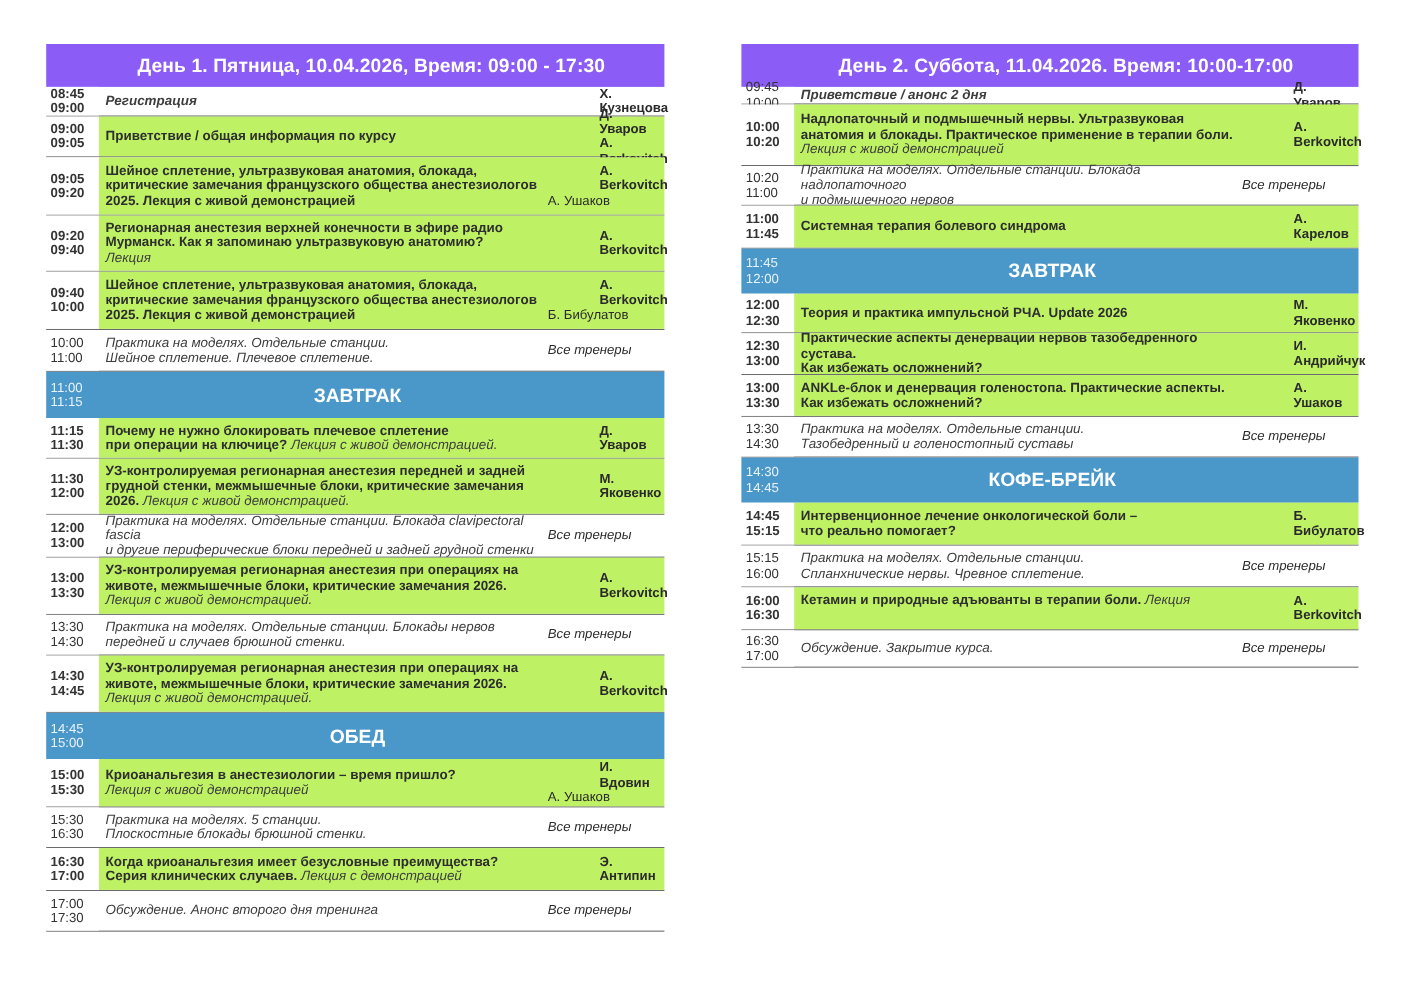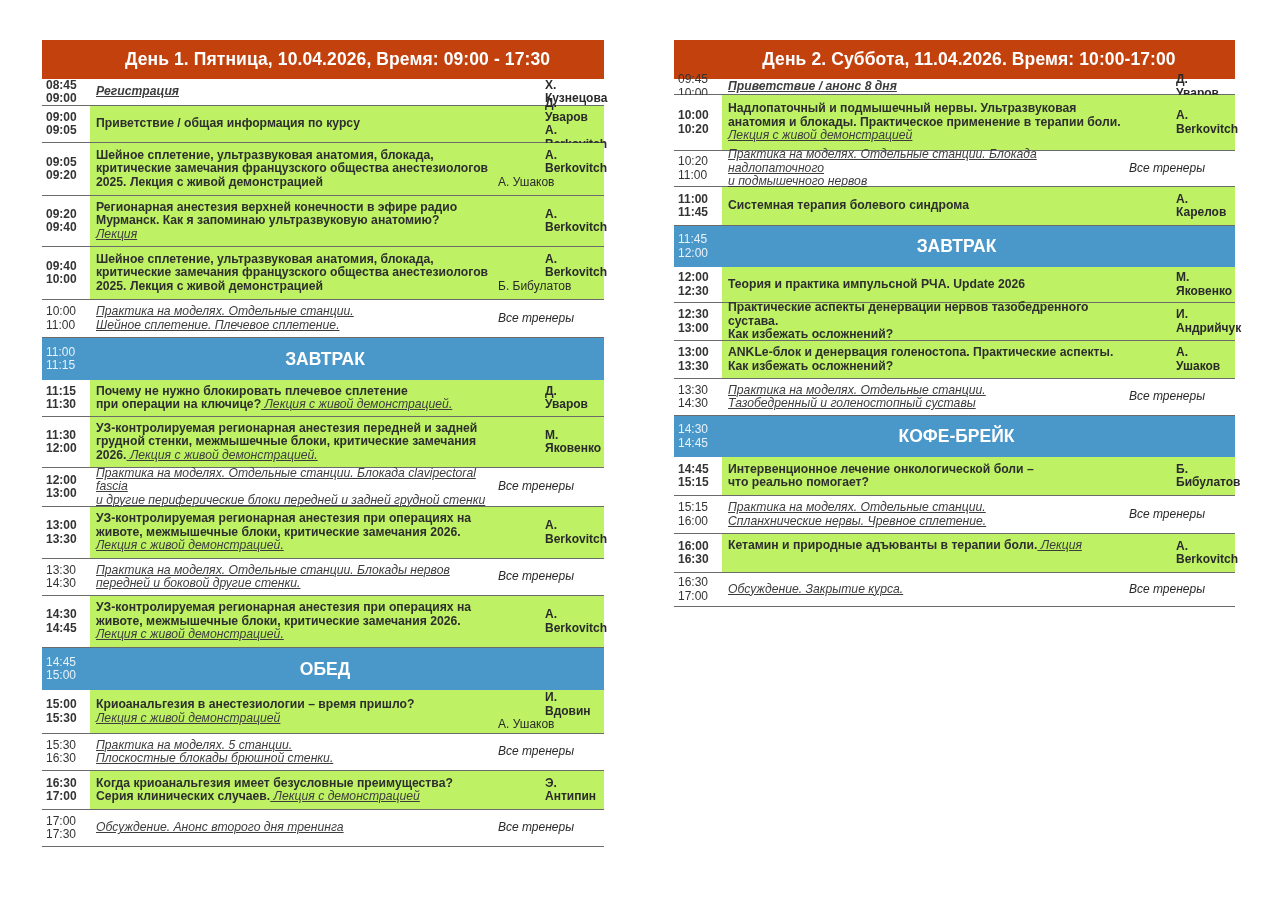--- a/index.html
+++ b/index.html
@@ -4,38 +4,38 @@
 <style>
   html, body { margin: 0; padding: 0; }
   body {
     width: 1280px; height: 905px; background: #ffffff; position: relative; overflow: hidden;
     font-family: "Liberation Sans", "DejaVu Sans", sans-serif; color: #2a2a2a;
   }
   .day { position: absolute; top: 40px; }
   .day.d1 { left: 42px; width: 562px; }
   .day.d2 { left: 674px; width: 561px; }
   .day-header {
-    height: 39px; background: #c2410c; color: #ffffff; font-weight: bold;
+    height: 39px; background: #8b5cf6; color: #ffffff; font-weight: bold;
     font-size: 17.5px; display: flex; align-items: center; justify-content: center;
     letter-spacing: 0.1px;
     padding-left: 29px;
   }
   .row { display: flex; border-bottom: 1.5px solid #6b6b6b; box-sizing: border-box; }
   .row .time {
     width: 44px; flex: 0 0 44px; background: #ffffff; display: flex; flex-direction: column;
     justify-content: center; padding-left: 4px; font-size: 12px; line-height: 13.5px; color: #333;
   }
   .row .time.bold { font-weight: bold; }
   .row .body {
     flex: 1; display: flex; align-items: center; padding: 0 8px 0 6px;
   }
   .row.talk .body { background: #bef264; }
   .row .title { flex: 1; font-size: 12.2px; line-height: 13.4px; }
   .row .title b { font-weight: bold; color: #2e2e2e; }
-  .row .title i { font-style: italic; color: #3d3d3d; font-weight: normal; text-decoration: underline; }
+  .row .title i { font-style: italic; color: #3d3d3d; font-weight: normal; }
   .row .title i.b { font-weight: bold; }
   .row .speakers { width: 98px; flex: 0 0 98px; font-size: 12px; line-height: 13.5px; }
   .row .speakers .main { font-weight: bold; display: block; margin-left: 47px; }
   .row .speakers .sec { font-weight: normal; display: block; }
   .row .speakers .all { font-style: italic; display: block; }
   .row.break {
     background: #4a97c9; border-bottom: none; color: #fff;
   }
   .row.break .time { background: transparent; color: #e8f2fa; font-weight: normal; }
   .row.break .body { justify-content: center; padding-right: 50px; }
@@ -178,21 +178,21 @@
             <span class="main">A. Berkovitch</span>
           </div>
         </div>
       </div>
       <div class="row plain" style="height: 37px;">
         <div class="time">
           <span>13:30</span>
           <span>14:30</span>
         </div>
         <div class="body">
-          <div class="title"><i>Практика на моделях. Отдельные станции. Блокады нервов</i><br><i>передней и боковой другие стенки.</i></div>
+          <div class="title"><i>Практика на моделях. Отдельные станции. Блокады нервов</i><br><i>передней и случаев брюшной стенки.</i></div>
           <div class="speakers">
             <span class="all">Все тренеры</span>
           </div>
         </div>
       </div>
       <div class="row talk" style="height: 52px;">
         <div class="time bold">
           <span>14:30</span>
           <span>14:45</span>
         </div>
@@ -266,21 +266,21 @@
 
 <div class="day d2">
   <div class="day-header">День 2. Суббота, 11.04.2026. Время: 10:00-17:00</div>
   <div class="rows">
       <div class="row plain" style="height: 16px;">
         <div class="time">
           <span>09:45</span>
           <span>10:00</span>
         </div>
         <div class="body">
-          <div class="title"><i class="b">Приветствие / анонс 8 дня</i></div>
+          <div class="title"><i class="b">Приветствие / анонс 2 дня</i></div>
           <div class="speakers">
             <span class="main">Д. Уваров</span>
           </div>
         </div>
       </div>
       <div class="row talk" style="height: 56px;">
         <div class="time bold">
           <span>10:00</span>
           <span>10:20</span>
         </div>

